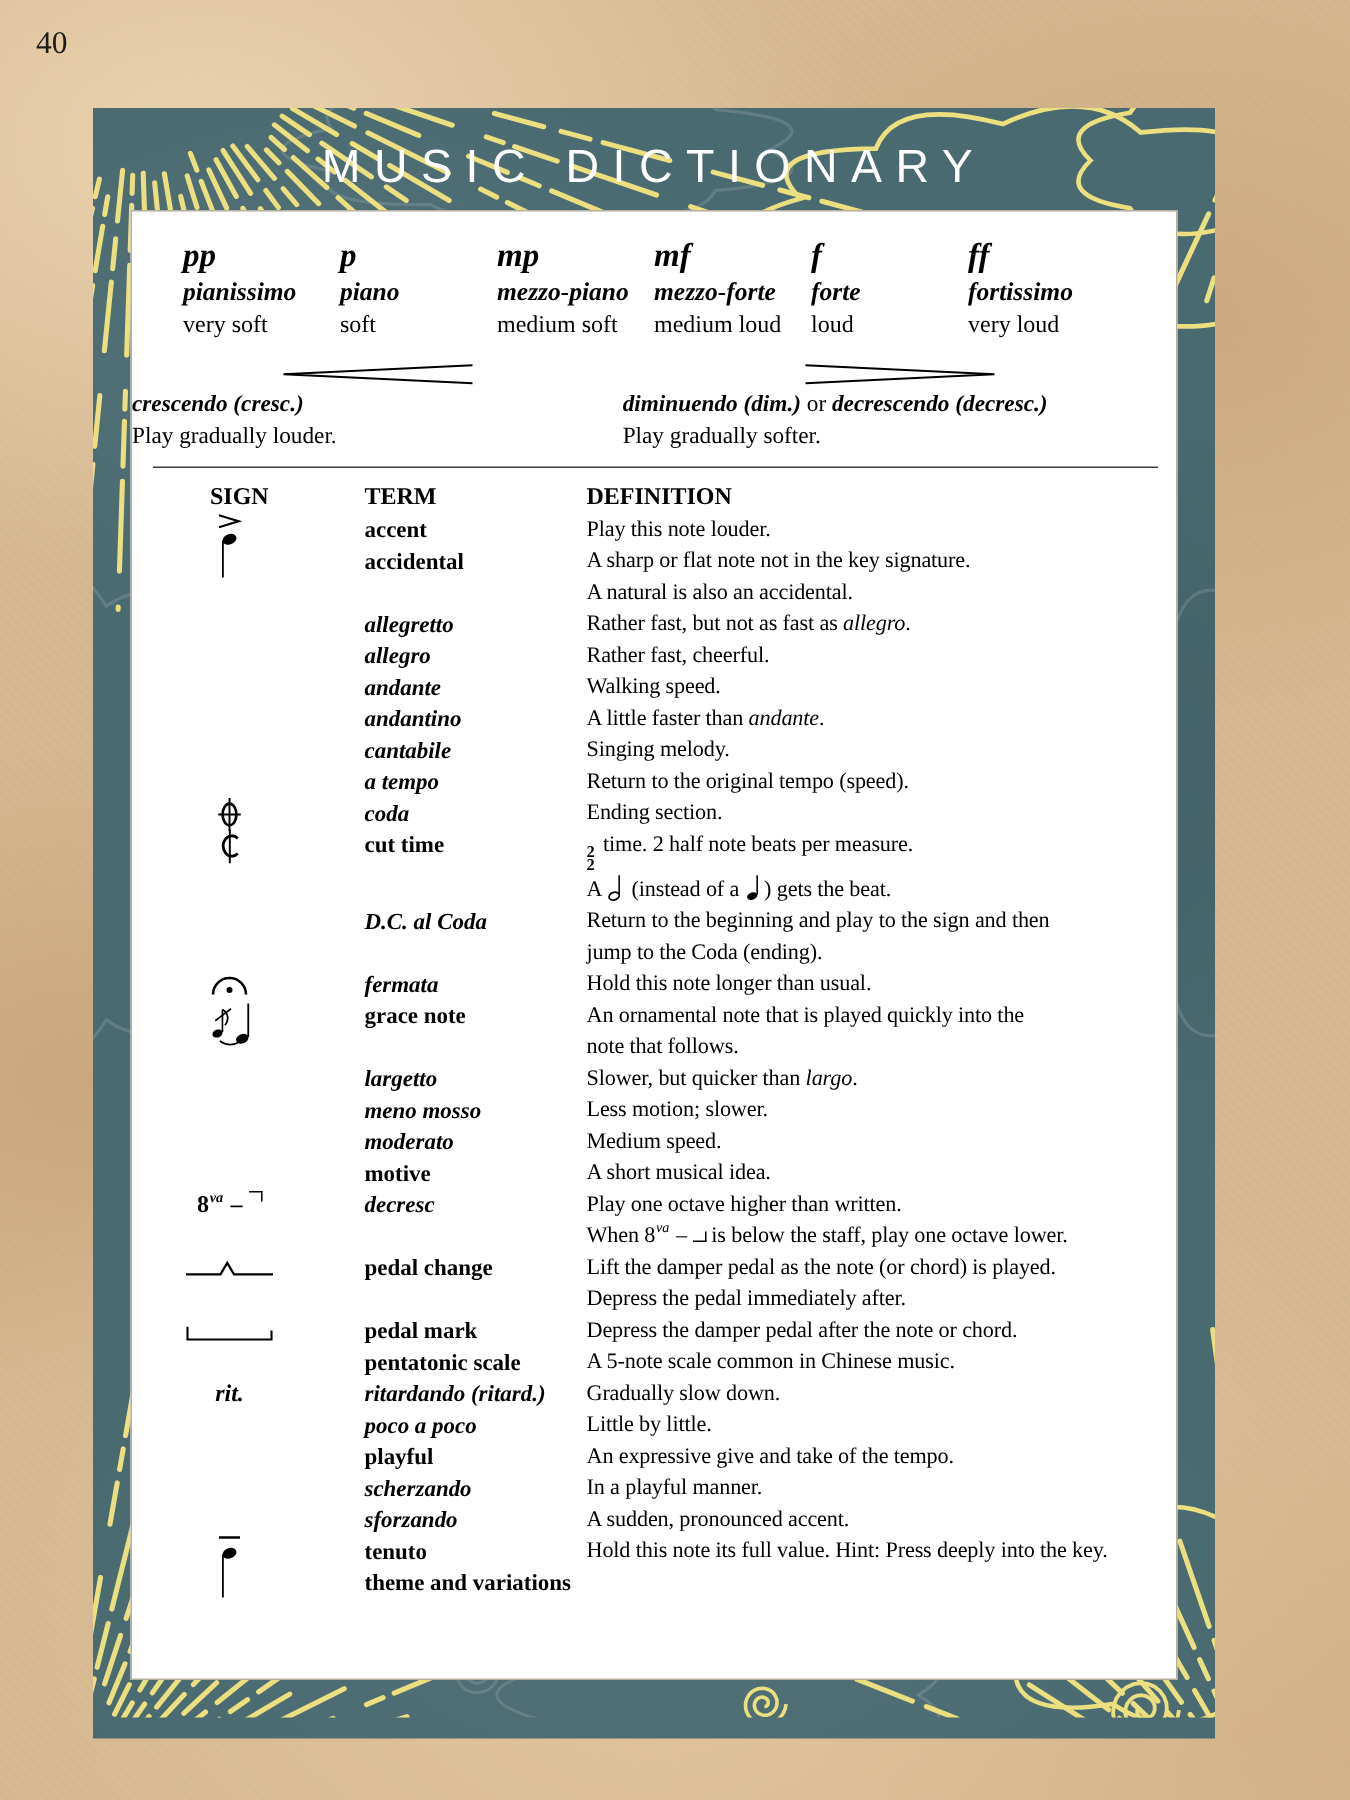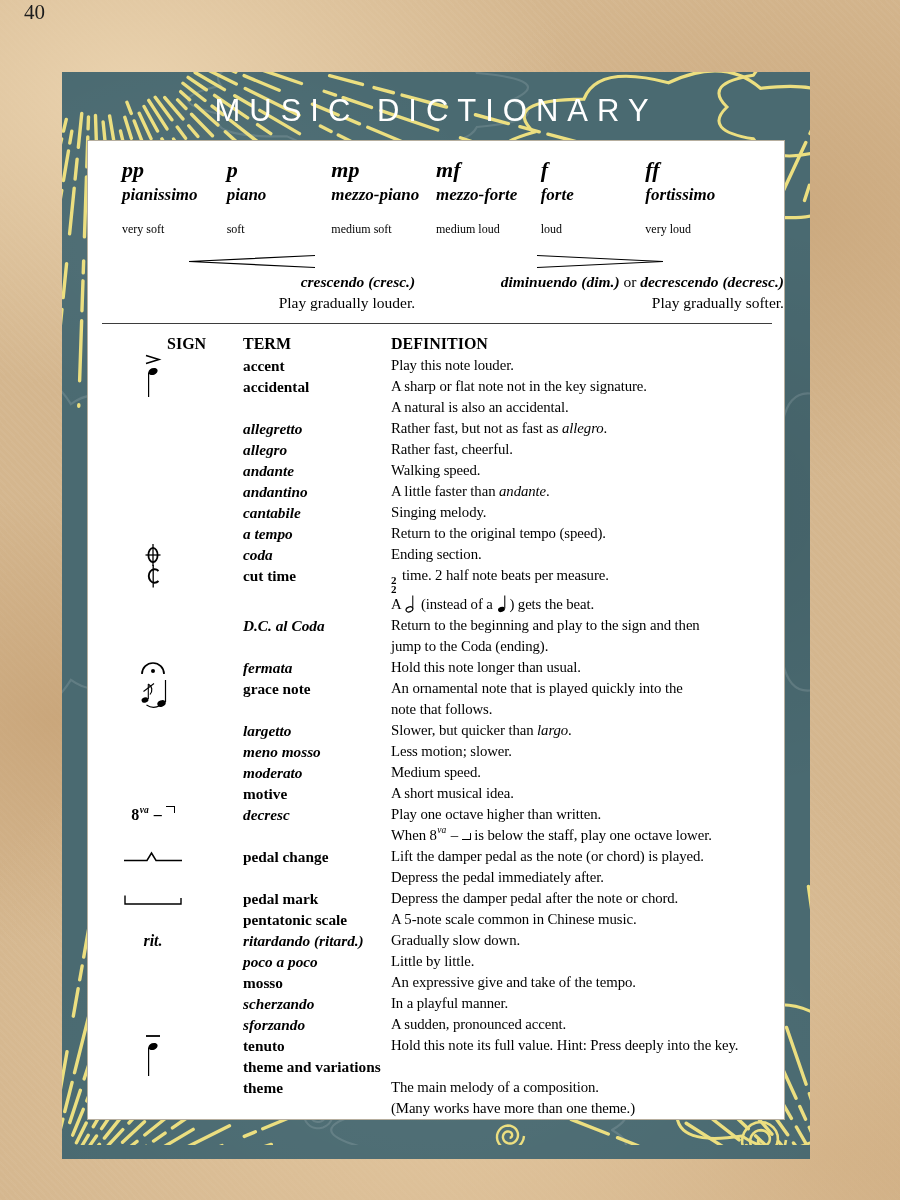--- a/index.html
+++ b/index.html
@@ -8,21 +8,21 @@
     font-family:"Liberation Serif",serif;
     background-color:#d4b68e;
     background-image:
       radial-gradient(620px 420px at 15% 8%, rgba(235,212,176,.95), transparent 70%),
       radial-gradient(520px 380px at 88% 18%, rgba(200,164,120,.7), transparent 70%),
       radial-gradient(700px 520px at 50% 88%, rgba(228,200,160,.85), transparent 75%),
       radial-gradient(420px 320px at 6% 60%, rgba(196,158,113,.65), transparent 70%),
       radial-gradient(520px 280px at 92% 96%, rgba(207,172,128,.8), transparent 75%),
       repeating-linear-gradient(47deg, rgba(255,255,255,0.035) 0 2px, transparent 2px 5px);
   }
-  .page-number{position:absolute;left:24px;top:0;font-size:21px;color:#1c1c1c;}
+  .page-number{position:absolute;left:24px;top:16px;font-size:21px;color:#1c1c1c;}
   .border-panel{
     position:absolute;left:62px;top:72px;width:748px;height:1087px;overflow:hidden;
     background-image:
       radial-gradient(420px 300px at 20% 15%, rgba(255,255,255,0.05), transparent 70%),
       radial-gradient(520px 420px at 85% 40%, rgba(0,0,0,0.09), transparent 70%),
       radial-gradient(620px 320px at 50% 92%, rgba(255,255,255,0.04), transparent 70%);
     background-color:#4a6a71;
   }
   .deco-svg{position:absolute;left:0;top:0;}
   .page-title{
@@ -32,36 +32,36 @@
   }
   .card{
     position:absolute;left:25px;top:68px;width:698px;height:980px;
     background:#ffffff;border:1px solid #b6ae9e;box-sizing:border-box;color:#000;
   }
   
   .dynamics-row{display:flex;margin:15px 34px 0 34px;}
   .dyn-item{flex:1;}
   .dyn-sym{font-size:22px;font-weight:bold;font-style:italic;line-height:27px;}
   .dyn-name{font-size:17px;font-weight:bold;font-style:italic;line-height:23px;}
-  .dyn-meaning{font-size:12px;line-height:22px;margin-top:12px;}
+  .dyn-meaning{font-size:16px;line-height:22px;}
   
   .hairpin-row{display:flex;margin-top:14px;}
-  .hairpin-block{text-align:right;}
+  .hairpin-block{text-align:left;}
   .hairpin-block.cresc{width:47%;}
   .hairpin-block.dim{width:53%;}
   .hairpin-svg{display:block;margin:0 auto;}
   .hairpin-label{font-size:15.5px;font-weight:bold;font-style:italic;line-height:21px;margin-top:2px;}
   .hairpin-desc{font-size:15.5px;line-height:21px;}
   .rm{font-style:normal;font-weight:normal;}
   .rule{border-top:1px solid #3d3d3d;margin:10px 12px 0 14px;}
   
   .dict{margin-top:9px;}
   .dict-header,.dict-row{display:grid;grid-template-columns:155px 148px 1fr;}
   .dict-header{font-weight:bold;font-size:16px;line-height:22px;}
-  .h-sign{padding-left:79px;}
+  .h-sign{padding-left:52px;}
   .dict-row{font-size:15.3px;line-height:21px;}
   .sign-cell{position:relative;width:130px;display:flex;justify-content:center;align-items:flex-start;}
   .sign-icon{position:absolute;left:50%;transform:translateX(-50%);z-index:2;}
   .si-accent-note,.si-tenuto-note{top:-3px;}
   .si-coda{top:-1px;}
   .si-cut-time{top:-2px;}
   .si-fermata{top:2px;}
   .si-grace-note{top:-5px;}
   .si-pedal-change{top:4px;}
   .si-pedal-mark{top:5px;}
@@ -420,21 +420,21 @@
   </div>
 
   <div class="dict-row">
     <div class="sign-cell"></div>
     <div class="term-cell it">poco a poco</div>
     <div class="def-cell">Little by little.</div>
   </div>
 
   <div class="dict-row">
     <div class="sign-cell"></div>
-    <div class="term-cell">mosso</div>
+    <div class="term-cell">playful</div>
     <div class="def-cell">An expressive give and take of the tempo.</div>
   </div>
 
   <div class="dict-row">
     <div class="sign-cell"></div>
     <div class="term-cell it">scherzando</div>
     <div class="def-cell">In a playful manner.</div>
   </div>
 
   <div class="dict-row">
@@ -453,22 +453,17 @@
             </div>
     <div class="term-cell">tenuto</div>
     <div class="def-cell">Hold this note its full value. Hint: Press deeply into the key.</div>
   </div>
 
   <div class="dict-row">
     <div class="sign-cell"></div>
     <div class="term-cell">theme and variations</div>
   </div>
 
-  <div class="dict-row">
-    <div class="sign-cell"></div>
-    <div class="term-cell">theme</div>
-    <div class="def-cell">The main melody of a composition.<br>(Many works have more than one theme.)</div>
-  </div>
 </div>
     </div>
 
   </div>
 </div>
 
 </body></html>

